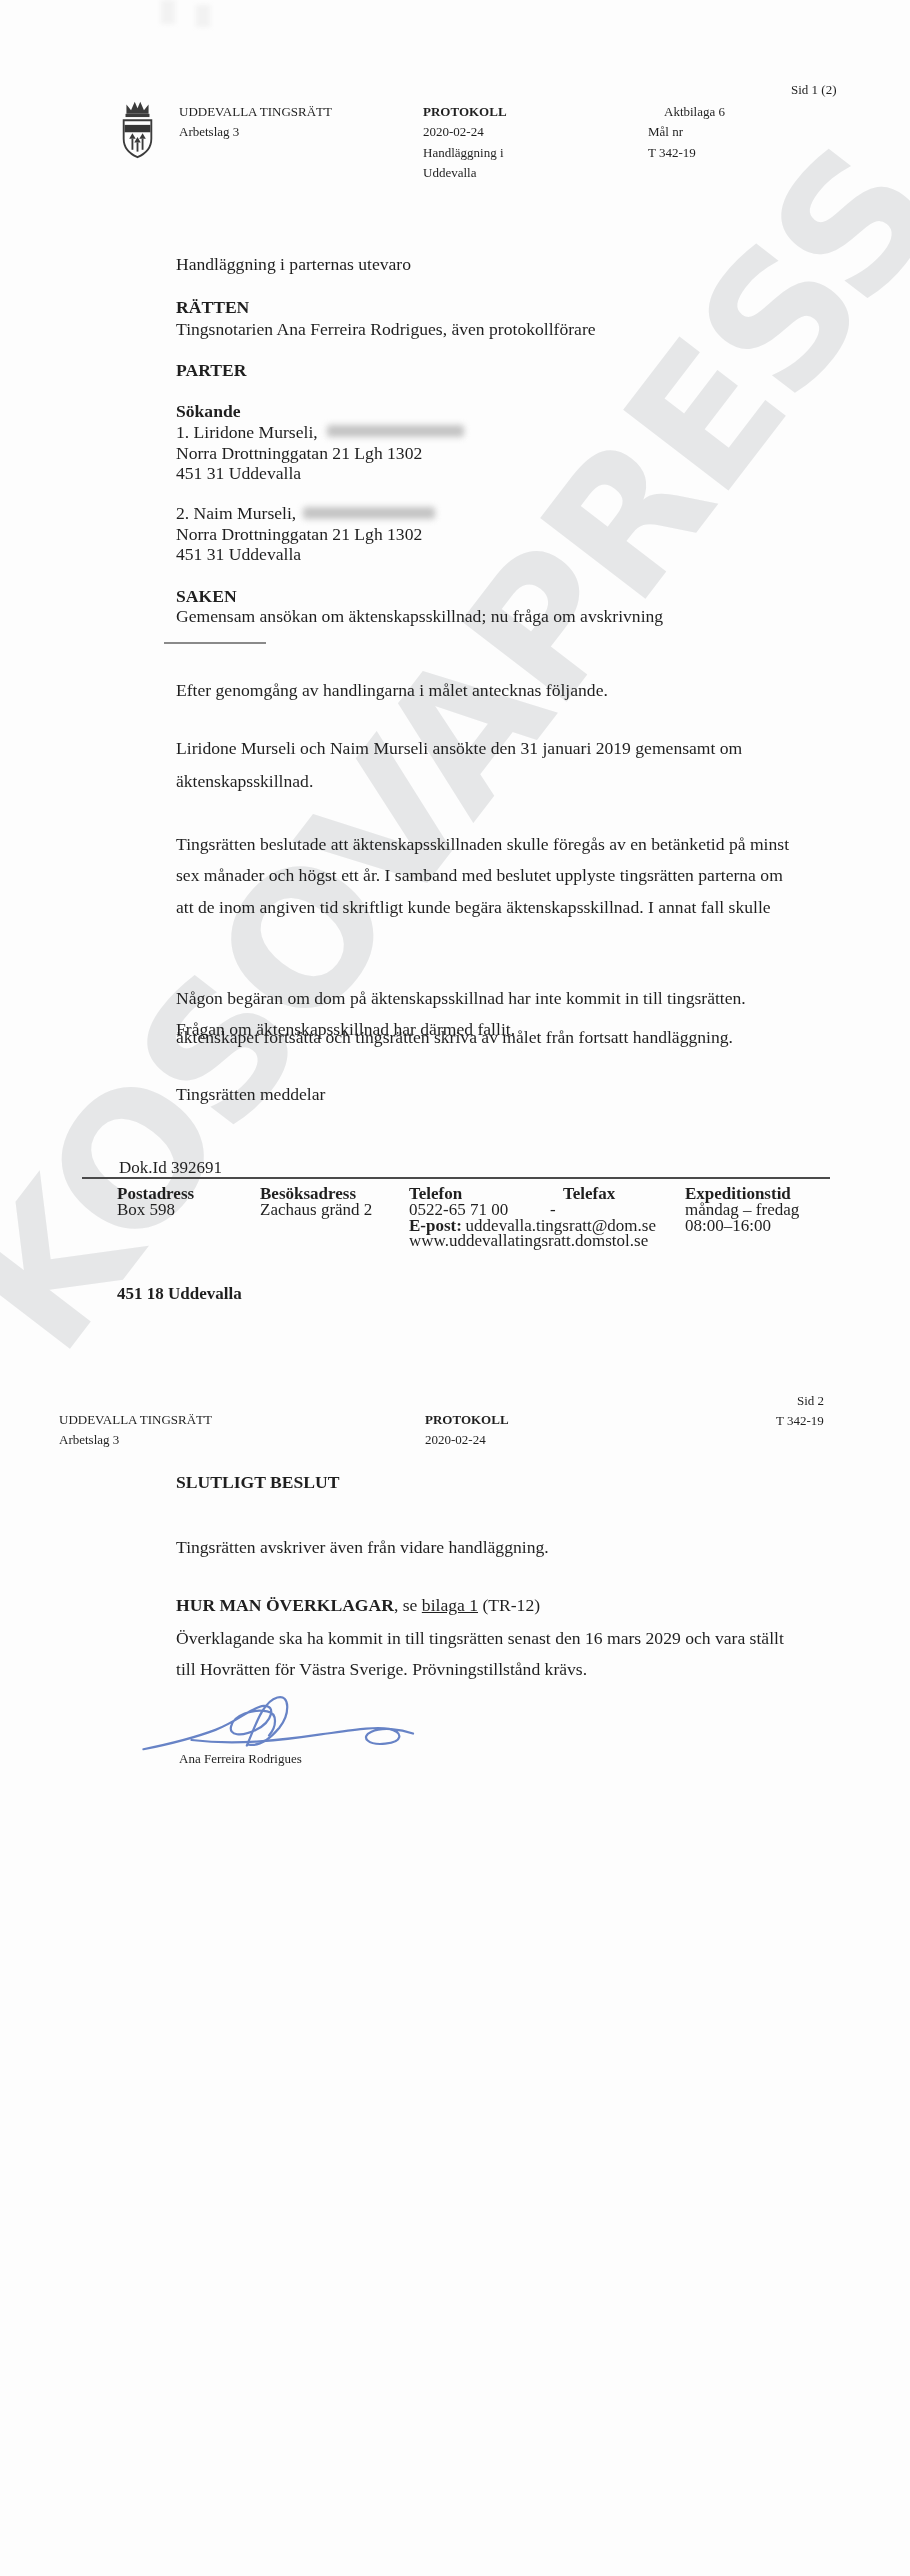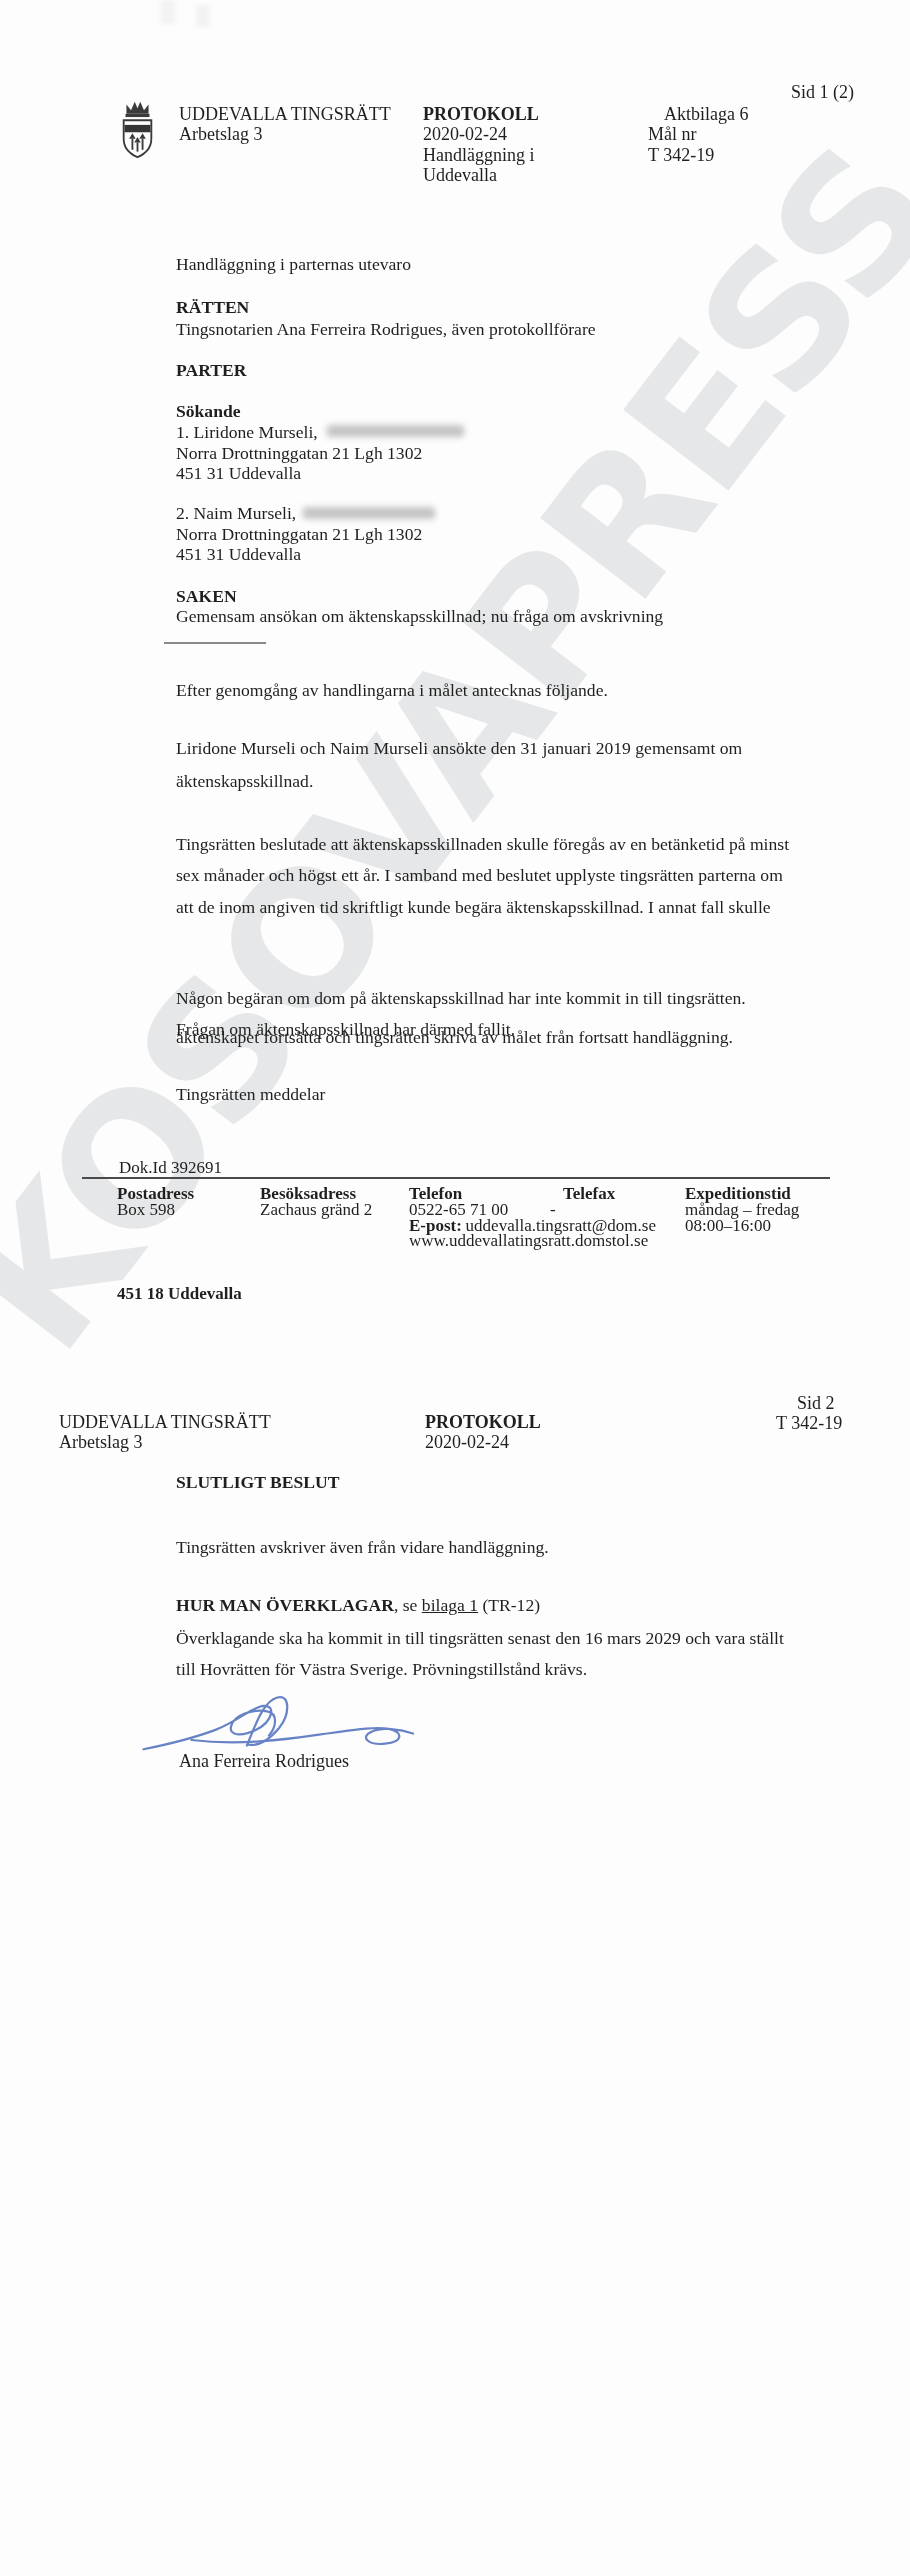--- a/index.html
+++ b/index.html
@@ -6,21 +6,21 @@
   #doc{
     position:relative;
     width:910px;height:2576px;
     margin:0 auto;
     background:#fdfdfd;
     font-family:"Liberation Serif","DejaVu Serif",serif;
     color:#1f1f1f;
     overflow:hidden;
   }
   .abs{position:absolute;white-space:nowrap;line-height:1.18;}
-  .fs18{font-size:18px;}
+  .fs18{font-size:13px;}
   .fs19{font-size:17.6px;}
   .fs13{font-size:17px;}
   .b{font-weight:bold;}
   .watermark{
     position:absolute;
     left:-251px;top:650px;
     width:1412px;height:251px;
     font-family:"DejaVu Sans",sans-serif;
     font-weight:bold;
     font-size:182px;

